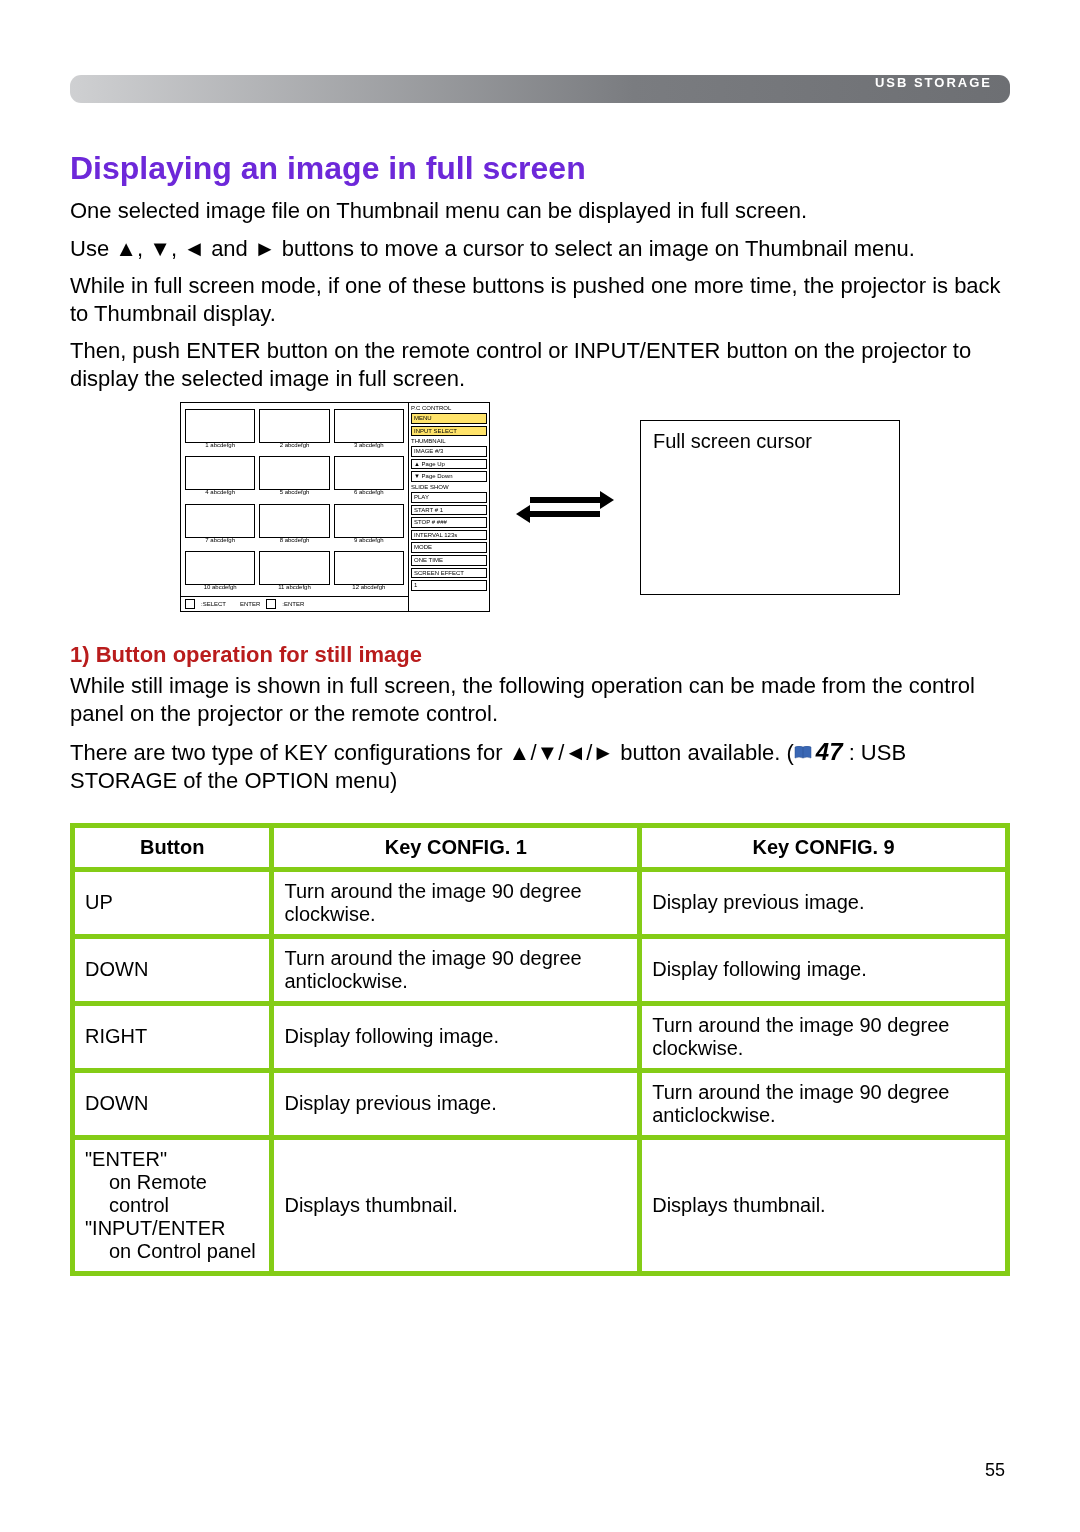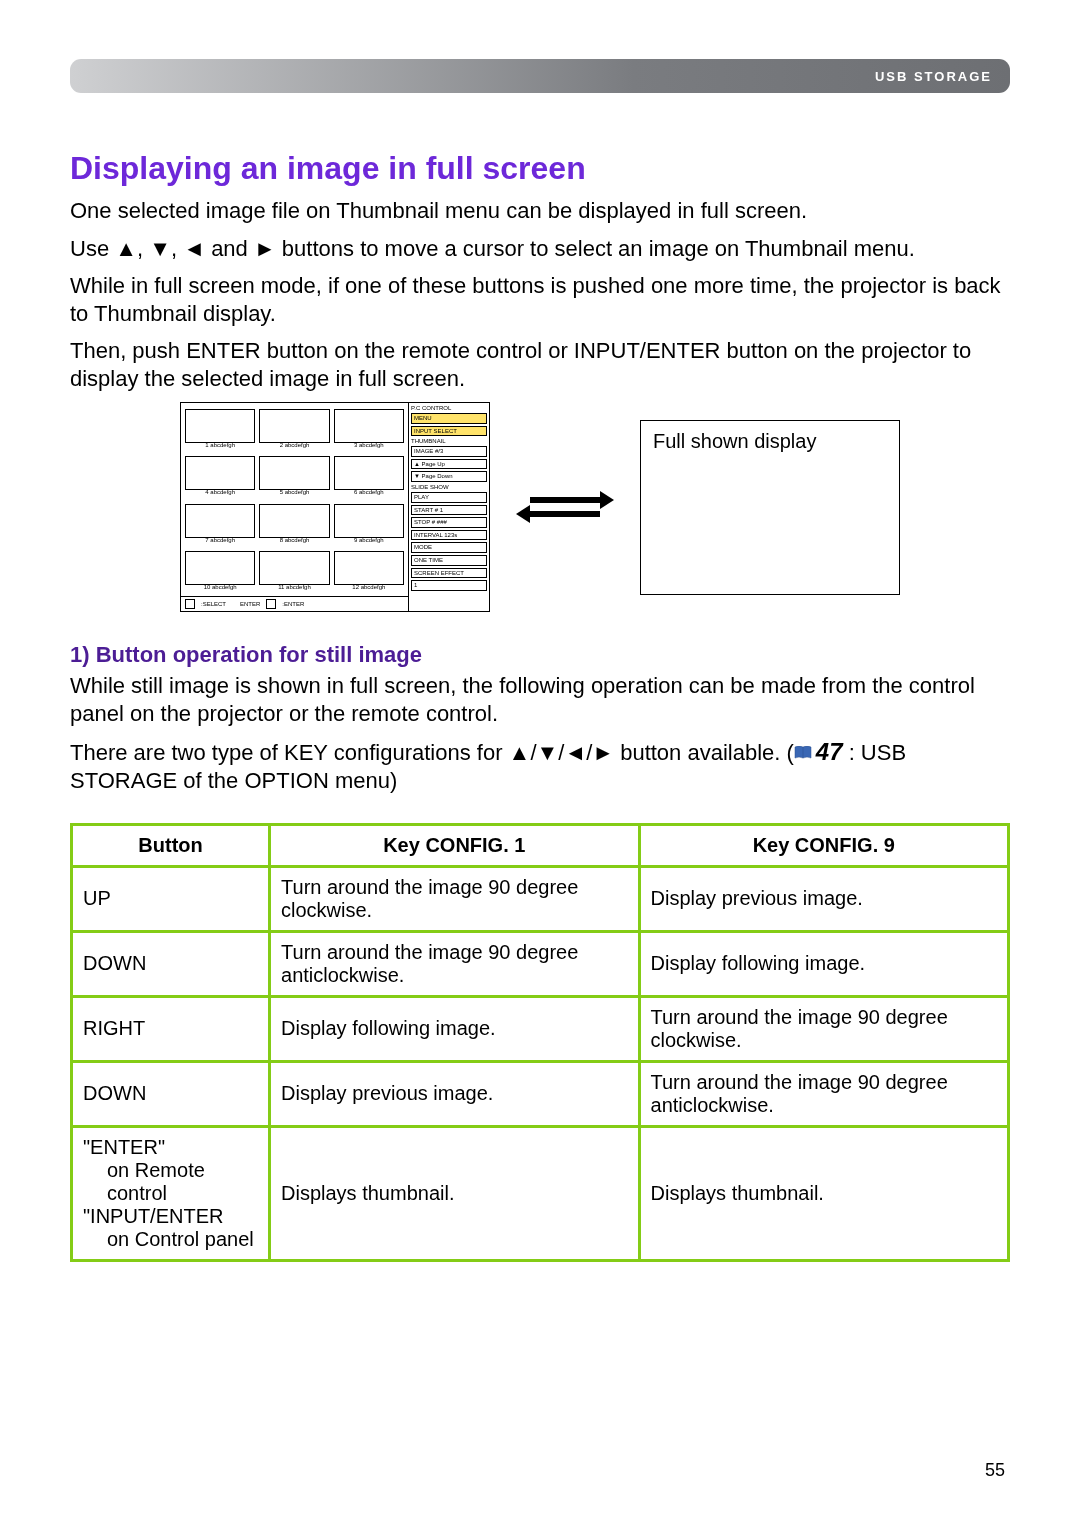--- a/index.html
+++ b/index.html
@@ -11,29 +11,29 @@
   }
   .page {
     width: 1080px;
     height: 1532px;
     position: relative;
     box-sizing: border-box;
     padding: 60px 70px 30px 70px;
   }
   .header-bar {
     position: absolute;
-    top: 59px;
+    top: 75px;
     left: 70px;
     right: 70px;
-    height: 34px;
+    height: 28px;
     border-radius: 11px;
     background: linear-gradient(to right, #cfd0d2 0%, #7a7c80 60%, #6d6f73 100%);
     display: flex;
     justify-content: flex-end;
-    align-items: center;
+    align-items: flex-start;
     padding: 0 18px;
     box-sizing: border-box;
   }
   .header-bar .label {
     font-size: 13px;
     font-weight: bold;
     letter-spacing: 2px;
     color: #fff;
     text-transform: uppercase;
   }
@@ -168,37 +168,37 @@
     height: 175px;
     border: 1px solid #000;
     box-sizing: border-box;
     padding: 8px 12px;
     font-size: 20px;
     line-height: 1.2;
   }
   h3.sub {
     font-size: 22px;
     font-weight: bold;
-    color: #4c1d95;
+    color: #b91c1c;
     margin: 18px 0 4px 0;
   }
   .ref { display: inline-flex; align-items: baseline; gap: 4px; }
   .book-icon {
     display: inline-block;
     vertical-align: text-bottom;
   }
   .ref-no { font-style: italic; font-weight: bold; font-size: 24px; }
   table.key {
     border-collapse: collapse;
     width: 100%;
     margin-top: 28px;
     font-size: 20px;
   }
   table.key th, table.key td {
-    border: 3px solid #84cc16;
+    border: 5px solid #84cc16;
     padding: 8px 10px;
     text-align: left;
     vertical-align: middle;
   }
   table.key th {
     font-weight: bold;
     text-align: center;
   }
   .enter-cell .l1 { display: block; }
   .enter-cell .l2 { display: block; padding-left: 24px; }
@@ -301,21 +301,21 @@
           <div class="side-box">1</div>
         </div>
       </div>
 
       <div class="arrows">
         <div class="arrow right"></div>
         <div class="arrow left"></div>
       </div>
 
       <div class="full-box">
-        <span>Full shown display</span>
+        <span>Full screen cursor</span>
       </div>
     </div>
 
     <h3 class="sub">1) Button operation for still image</h3>
 
     <p class="body">While still image is shown in full screen, the following operation can be made from the control panel on the projector or the remote control.</p>
 
     <p class="body">
       <span>There are two type of KEY configurations for </span><span>▲/▼/◄/►</span><span> button available. (</span><span class="ref">
         <svg class="book-icon" width="18" height="14" viewBox="0 0 18 14">

